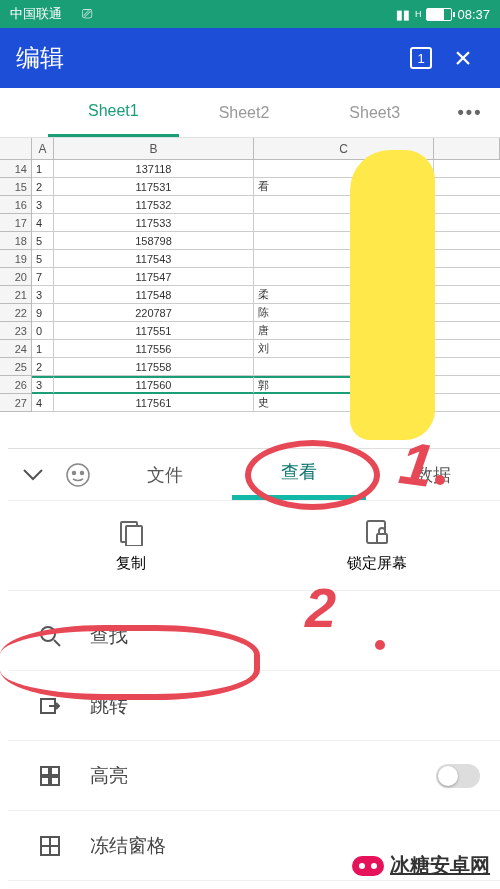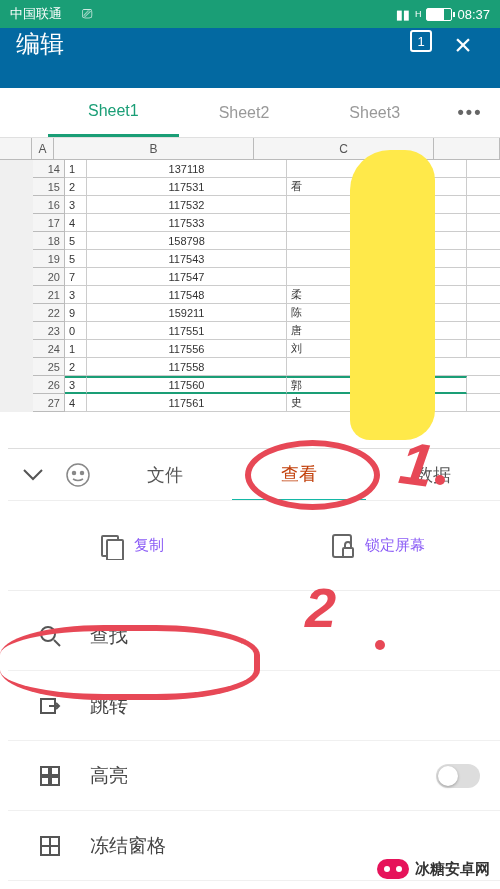--- a/index.html
+++ b/index.html
@@ -5,67 +5,67 @@
     * { margin: 0; padding: 0; box-sizing: border-box; font-family: -apple-system, sans-serif; }
     body { width: 500px; height: 889px; background: #fff; position: relative; overflow: hidden; }
     
     .status-bar { height: 28px; background: #1a9e76; color: #fff; display: flex; align-items: center; padding: 0 10px; font-size: 13px; }
     .status-left { flex: 1; display: flex; align-items: center; gap: 20px; }
     .status-right { display: flex; align-items: center; gap: 5px; }
     .battery { width: 26px; height: 13px; border: 1.5px solid #fff; border-radius: 2px; position: relative; }
     .battery::after { content: ''; position: absolute; right: -4px; top: 3px; width: 2px; height: 5px; background: #fff; }
     .battery-fill { width: 70%; height: 100%; background: #fff; }
     
-    .header { height: 60px; background: #0369a1; color: #fff; display: flex; align-items: flex-start; padding: 0 16px; }
+    .header { height: 60px; background: #1d4ed8; color: #fff; display: flex; align-items: center; padding: 0 16px; }
     .header-title { flex: 1; font-size: 24px; font-weight: 400; }
     .header-icon { width: 42px; display: flex; justify-content: center; align-items: center; }
     .close-x { font-size: 30px; font-weight: 200; }
     
     .sheet-tabs { height: 50px; display: flex; border-bottom: 1px solid #e0e0e0; padding-left: 48px; }
     .sheet-tab { flex: 1; display: flex; align-items: center; justify-content: center; font-size: 16px; color: #999; }
     .sheet-tab.active { color: #1a9e76; border-bottom: 3px solid #1a9e76; }
     .more-tab { width: 60px; display: flex; align-items: center; justify-content: center; color: #666; font-size: 18px; font-weight: bold; letter-spacing: 2px; }
     
     .spreadsheet { background: #f0f0f0; }
     .col-headers { display: flex; background: #f5f5f5; border-bottom: 1px solid #bbb; height: 22px; }
     .col-header { border-right: 1px solid #bbb; display: flex; align-items: center; justify-content: center; font-size: 12px; color: #555; }
     .row-header-space { width: 32px; border-right: 1px solid #bbb; }
     .col-a { width: 22px; }
     .col-b { width: 200px; }
     .col-c { width: 180px; }
     
-    .sheet-row { display: flex; height: 18px; background: #fff; margin-left: 33px; }
+    .sheet-row { display: flex; height: 18px; background: #fff; }
     .row-num { width: 32px; background: #f5f5f5; border-right: 1px solid #bbb; border-bottom: 1px solid #bbb; display: flex; align-items: center; justify-content: flex-end; padding-right: 4px; font-size: 11px; color: #555; }
     .cell { border-right: 1px solid #ccc; border-bottom: 1px solid #ccc; display: flex; align-items: center; padding: 0 4px; font-size: 11px; color: #333; overflow: hidden; }
     .cell-a { width: 22px; }
     .cell-b { width: 200px; justify-content: center; }
     .cell-c { width: 180px; }
     .cell-rest { flex: 1; border-bottom: 1px solid #ccc; }
     
     .sheet-row.selected .cell { border-top: 2px solid #1a9e76; border-bottom: 2px solid #1a9e76; }
     
     .yellow-highlight { position: absolute; top: 150px; left: 350px; width: 85px; height: 290px; background: #ffe94a; border-radius: 40px 30px 30px 20px; z-index: 5; }
     
     .bottom-panel { position: absolute; left: 8px; right: 0; top: 448px; background: #fff; border-top: 1px solid #ddd; }
     .panel-tabs { height: 52px; display: flex; align-items: center; border-bottom: 1px solid #eee; }
     .panel-collapse { width: 50px; display: flex; justify-content: center; font-size: 20px; color: #555; }
     .panel-avatar { width: 40px; display: flex; justify-content: center; }
     .panel-tab { flex: 1; display: flex; justify-content: center; align-items: center; font-size: 18px; color: #555; height: 100%; }
-    .panel-tab.active { color: #c2410c; border-bottom: 1px solid #14b8a6; }
+    .panel-tab.active { color: #0f766e; border-bottom: 5px solid #14b8a6; }
     
     .action-row { display: flex; height: 90px; border-bottom: 1px solid #eee; margin-bottom: 10px; }
-    .action-item { flex: 1; display: flex; flex-direction: row; align-items: center; justify-content: center; gap: 8px; color: #8b5cf6; }
+    .action-item { flex: 1; display: flex; flex-direction: column; align-items: center; justify-content: center; gap: 8px; color: #000000; }
     .action-item span { font-size: 15px; }
     
     .menu-item { height: 70px; display: flex; align-items: center; padding: 0 30px; gap: 28px; font-size: 19px; color: #444; border-bottom: 1px solid #f0f0f0; position: relative; }
     .menu-icon { width: 24px; display: flex; justify-content: center; }
     .toggle { position: absolute; right: 20px; width: 44px; height: 24px; background: #ddd; border-radius: 12px; }
     .toggle::after { content: ''; position: absolute; width: 20px; height: 20px; background: #fff; border-radius: 50%; top: 2px; left: 2px; box-shadow: 0 1px 3px rgba(0,0,0,0.3); }
     
-    .watermark { position: absolute; bottom: 10px; right: 10px; display: flex; align-items: center; gap: 6px; font-size: 15px; font-weight: bold; color: #333; z-index: 100; }
+    .watermark { position: absolute; bottom: 10px; right: 10px; display: flex; align-items: center; gap: 6px; font-size: 20px; font-weight: bold; color: #333; z-index: 100; text-decoration: underline; }
     .wm-logo { width: 32px; height: 20px; background: #e6135a; border-radius: 10px; position: relative; }
     .wm-logo::before, .wm-logo::after { content: ''; position: absolute; width: 6px; height: 6px; background: #fff; border-radius: 50%; top: 7px; }
     .wm-logo::before { left: 7px; }
     .wm-logo::after { right: 7px; }
     
     .annotation { position: absolute; z-index: 50; pointer-events: none; }
     .red-circle-1 { top: 440px; left: 245px; width: 135px; height: 70px; border: 6px solid #e74856; border-radius: 50%; }
     .red-circle-2 { top: 625px; left: 0; width: 260px; height: 75px; border: 6px solid #e74856; border-radius: 40%; border-left: none; }
     .red-1 { top: 430px; left: 400px; font-size: 60px; color: #e74856; font-weight: bold; font-style: italic; transform: rotate(8deg); }
     .red-2 { top: 575px; left: 305px; font-size: 56px; color: #e74856; font-weight: bold; font-style: italic; }
@@ -169,21 +169,21 @@
       <div class="sheet-row">
         <div class="row-num">21</div>
         <div class="cell cell-a">3</div>
         <div class="cell cell-b">117548</div>
         <div class="cell cell-c">柔</div>
         <div class="cell-rest"></div>
       </div>
       <div class="sheet-row">
         <div class="row-num">22</div>
         <div class="cell cell-a">9</div>
-        <div class="cell cell-b">159211</div>
+        <div class="cell cell-b">220787</div>
         <div class="cell cell-c">陈</div>
         <div class="cell-rest"></div>
       </div>
       <div class="sheet-row">
         <div class="row-num">23</div>
         <div class="cell cell-a">0</div>
         <div class="cell cell-b">117551</div>
         <div class="cell cell-c">唐</div>
         <div class="cell-rest"></div>
       </div>

